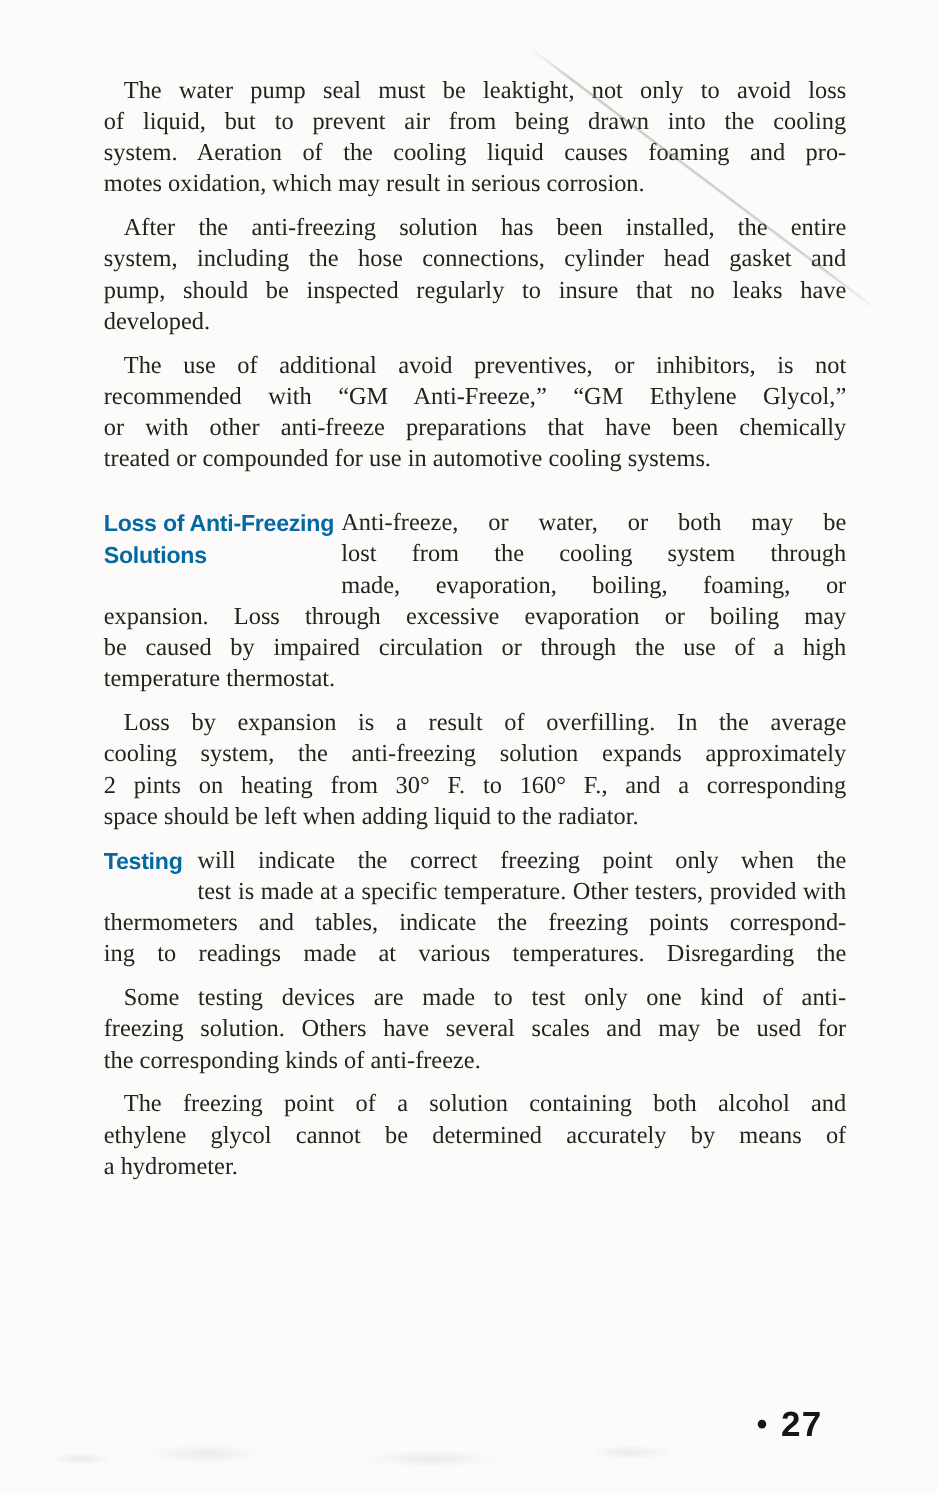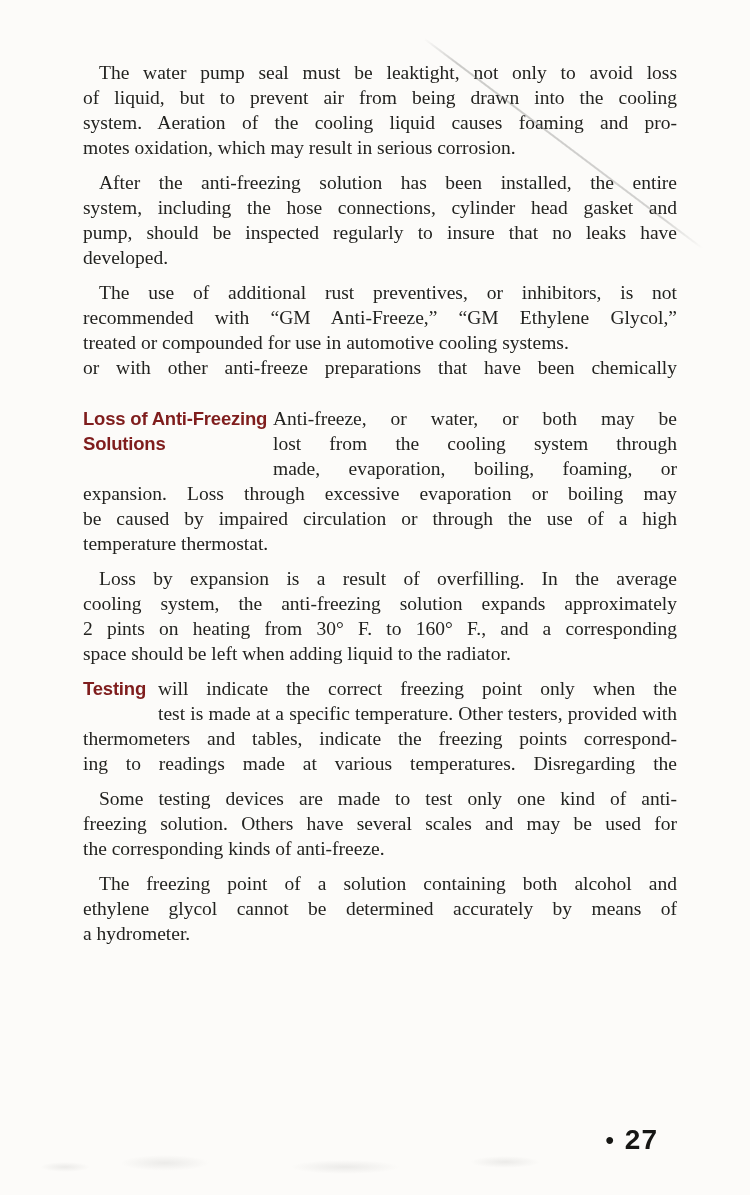--- a/index.html
+++ b/index.html
@@ -28,21 +28,21 @@
     text-align: justify;
     text-align-last: justify;
     white-space: normal;
   }
   .ln.last { text-align-last: left; }
   .ln.fi { text-indent: 16px; }
   .heading-float {
     float: left;
     font-family: "Liberation Sans", sans-serif;
     font-weight: 700;
-    color: #7f1d1d;
+    color: #0369a1;
   }
   .float-loss { width: 190px; height: 75px; }
   .float-testing { width: 75px; height: 50px; }
   .heading-line {
     font-size: 18.5px;
     line-height: 25px;
     letter-spacing: -0.2px;
     white-space: nowrap;
   }
   .after-lead { clear: left; }
@@ -104,24 +104,24 @@
     </div>
 
     <div class="para">
       <div class="ln fi">After the anti-freezing solution has been installed, the entire</div>
       <div class="ln">system, including the hose connections, cylinder head gasket and</div>
       <div class="ln">pump, should be inspected regularly to insure that no leaks have</div>
       <div class="ln last">developed.</div>
     </div>
 
     <div class="para">
-      <div class="ln fi">The use of additional rust preventives, or inhibitors, is not</div>
+      <div class="ln fi">The use of additional avoid preventives, or inhibitors, is not</div>
       <div class="ln">recommended with “GM Anti-Freeze,” “GM Ethylene Glycol,”</div>
+      <div class="ln">or with other anti-freeze preparations that have been chemically</div>
       <div class="ln last">treated or compounded for use in automotive cooling systems.</div>
-      <div class="ln">or with other anti-freeze preparations that have been chemically</div>
     </div>
 
     <div class="section section-loss">
       <div class="heading-float float-loss">
         <div class="heading-line">Loss of Anti-Freezing</div>
         <div class="heading-line">Solutions</div>
       </div>
       <div class="para">
         <div class="ln">Anti-freeze, or water, or both may be</div>
         <div class="ln">lost from the cooling system through</div>

